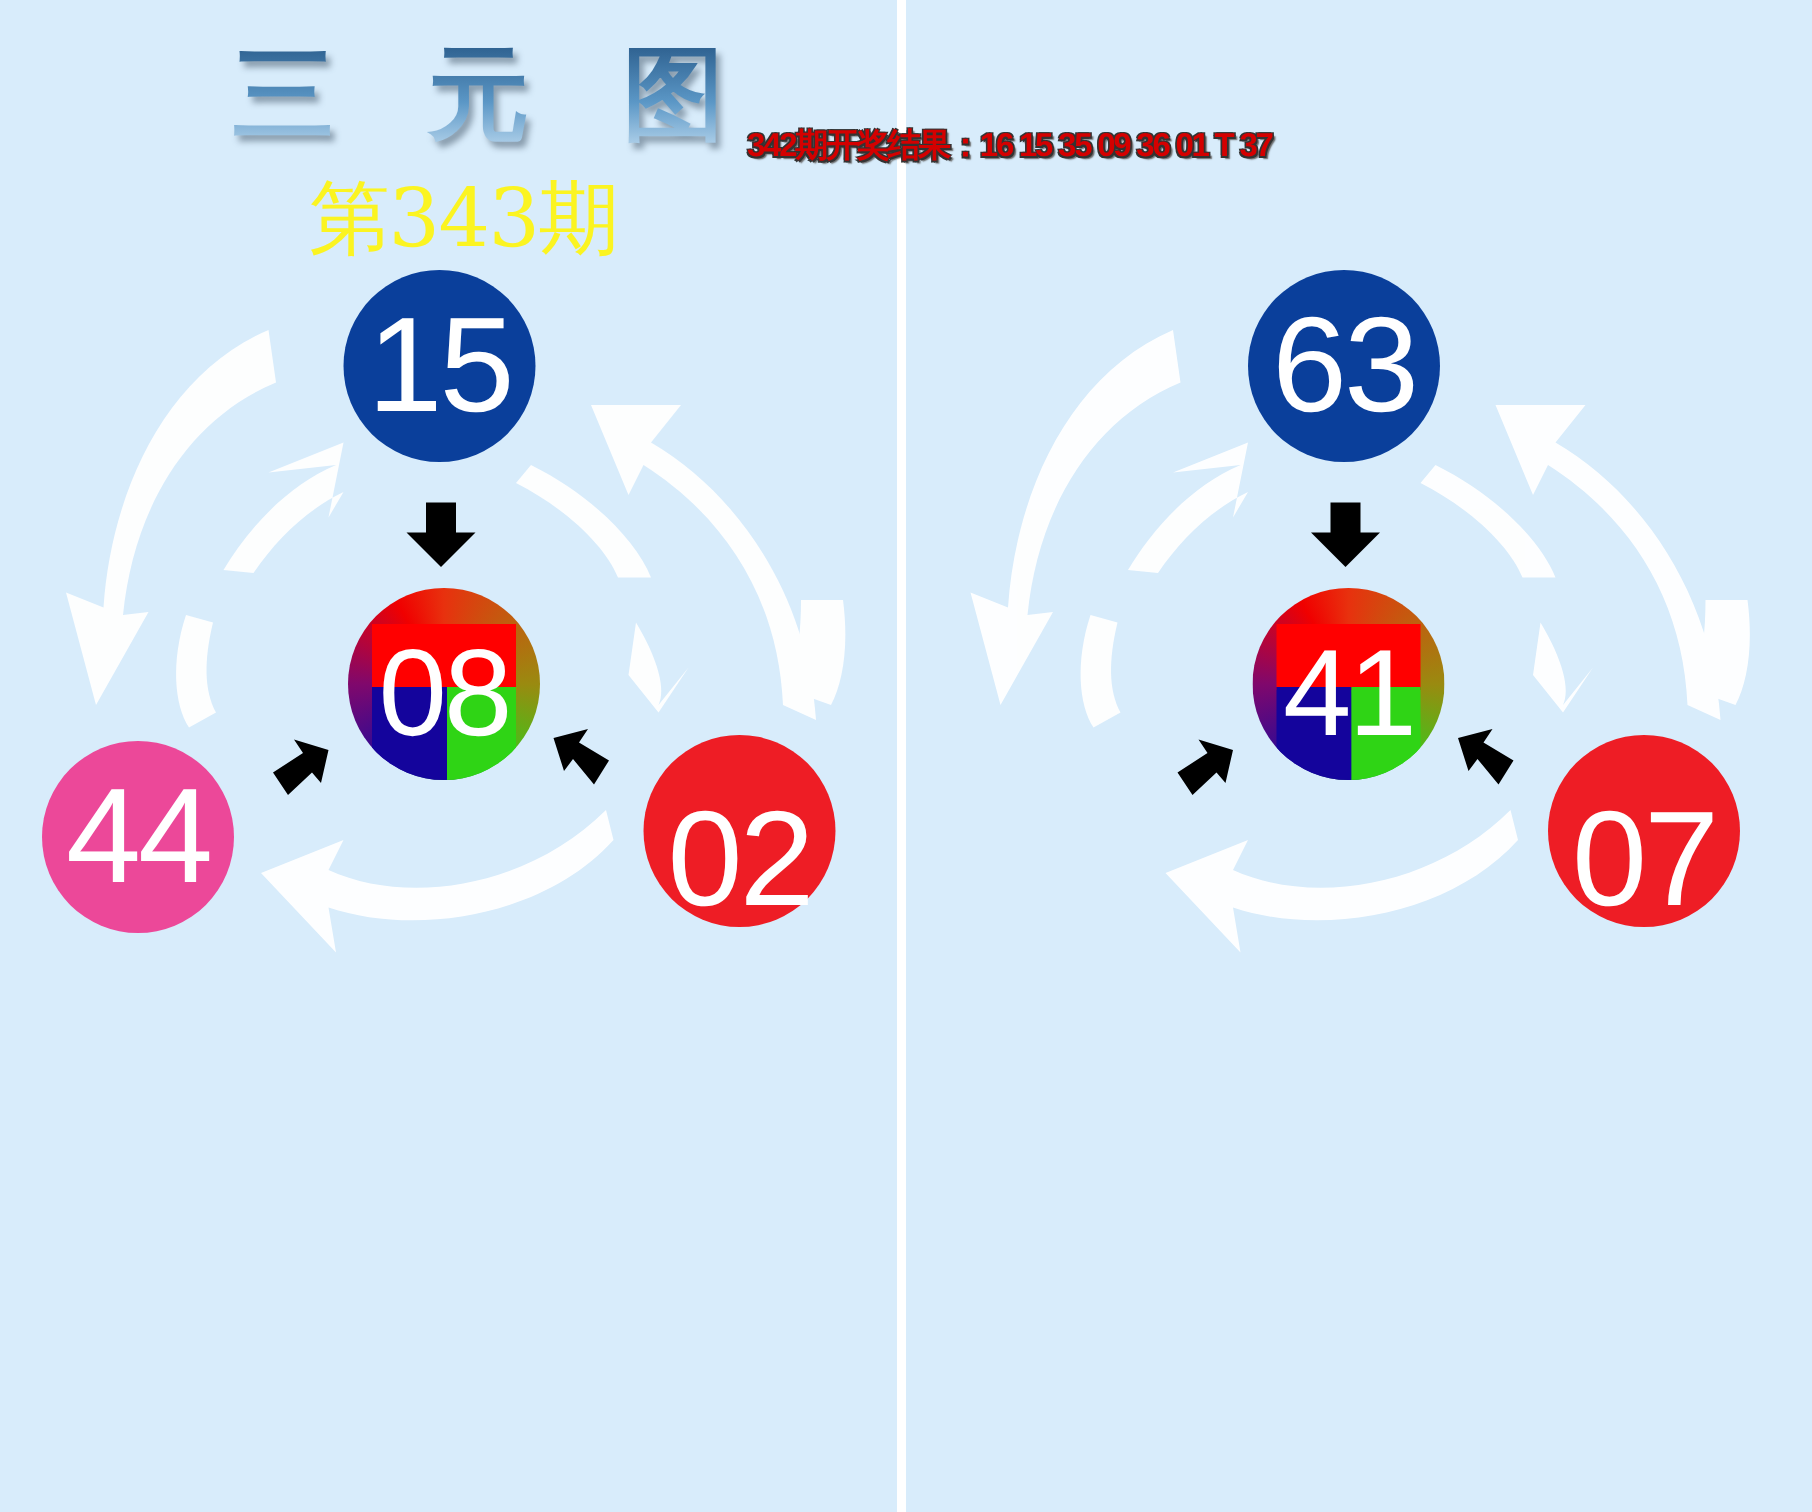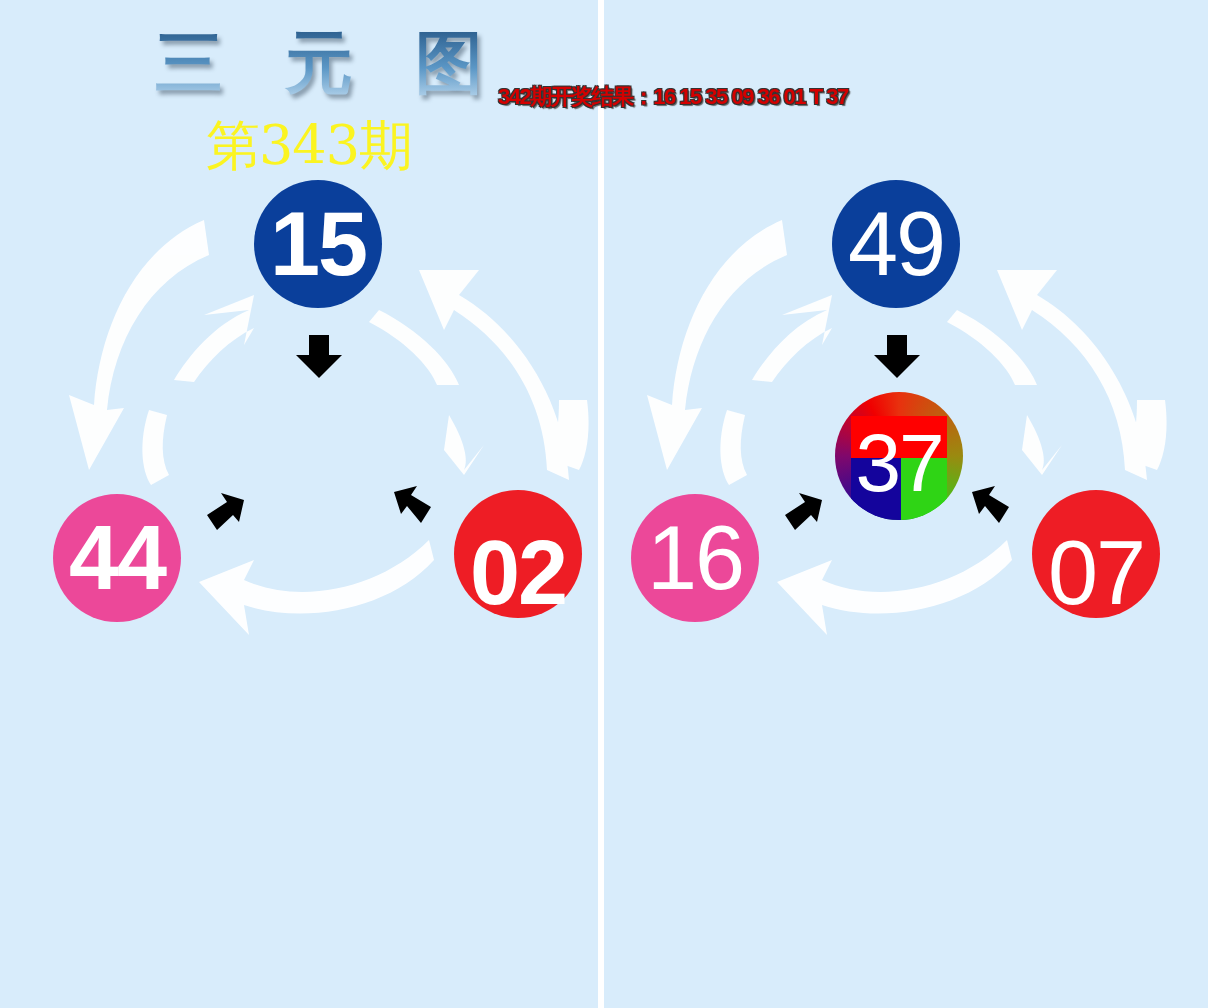--- a/index.html
+++ b/index.html
@@ -5,21 +5,21 @@
   html, body { margin:0; padding:0; }
   body { width:1208px; height:1008px; background:#d8ecfb; position:relative; overflow:hidden; font-family:"DejaVu Sans", sans-serif; }
   .divider { position:absolute; left:598px; top:0; width:6px; height:1008px; background:#ffffff; }
   .title { position:absolute; top:18px; left:155px; font-family:"DejaVu Serif", serif; font-weight:bold; font-size:68px; letter-spacing:0; color:#3f79a8; display:flex; gap:62px;
     background: linear-gradient(180deg, #1f4f7e 0%, #5b97c6 55%, #cfe6f7 100%); -webkit-background-clip:text; background-clip:text; -webkit-text-fill-color:transparent;
     filter: drop-shadow(3px 4px 2px rgba(40,60,80,0.45)); }
   .result { position:absolute; top:46px; left:498px; font-family:"Liberation Sans", sans-serif; font-weight:bold; font-size:22px; color:#d40000; letter-spacing:-1.5px; white-space:nowrap;
     text-shadow: 1px 1px 0 #333, -1px -1px 0 #333, 1px -1px 0 #333, -1px 1px 0 #333, 2px 2px 1px #666; margin-top: 36px; }
   .issue { position:absolute; top:110px; left:178px; font-family:"DejaVu Serif", serif; font-size:54px; color:#fbf421; white-space:nowrap; letter-spacing:-1px;margin-left:28px; }
   .panel { position:absolute; top:170px; width:560px; height:480px; }
-  .panel.left { left:39px;font-weight:bold; }
+  .panel.left { left:14px; }
   .panel.right { left:617px; }
   .ball { position:absolute; width:128px; height:128px; border-radius:50%; display:flex; align-items:center; justify-content:center; color:#fff; font-family:"Liberation Sans", sans-serif; font-size:90px; line-height:1; letter-spacing:-2px; }
   .ball.top { left:215px; top:10px; background:#0a3f9b; }
   .ball.left { left:14px; top:324px; background:#ec4899; }
   .ball.right { left:415px; top:320px; background:#ee1d25;align-items:flex-end; }
   .ball.center { left:218px; top:222px; width:128px; height:128px; overflow:hidden;
     background: radial-gradient(circle at 50% 50%, transparent 60%, rgba(0,0,0,0) 100%),
                 conic-gradient(from 0deg, #e8310e 0deg, #9a8a10 90deg, #2bd11c 150deg, #1a0aa0 210deg, #80086c 270deg, #f00000 330deg, #e8310e 360deg); font-size:82px; }
   .quad { position:absolute; }
   .q-red { left:16px; top:24px; width:96px; height:44px; background:#ff0000; }
@@ -69,20 +69,26 @@
 
   <div class="ball top">
     <span>15</span>
   </div>
   <div class="ball left">
     <span>44</span>
   </div>
   <div class="ball right">
     <span>02</span>
   </div>
+  <div class="ball center">
+    <div class="quad q-red"></div>
+    <div class="quad q-blue"></div>
+    <div class="quad q-green"></div>
+    <span class="num">08</span>
+  </div>
 </div>
 
 <div class="panel right">
   <svg class="arrows-svg" width="560" height="480" viewBox="0 0 560 480">
     <g fill="#ffffff" opacity="0.95">
       <path d="M165 50 C 95 80, 60 160, 55 235 L 30 225 L 50 300 L 85 238 L 68 240 C 75 170, 110 110, 170 85 Z"></path>
       <path d="M530 310 C 525 230, 480 160, 420 125 L 440 100 L 380 100 L 405 160 L 415 140 C 470 175, 505 230, 508 300 Z"></path>
       <path d="M390 370 C 340 420, 260 435, 205 410 L 215 390 L 160 412 L 210 465 L 205 435 C 265 455, 350 440, 395 390 Z"></path>
       <path d="M210 140 C 175 155, 150 185, 135 210 L 155 212 C 170 190, 190 170, 215 158 L 205 175 L 215 125 L 165 145 Z"></path>
       <path d="M110 240 C 100 270, 102 300, 112 315 L 130 305 C 122 290, 122 270, 128 245 Z"></path>
@@ -91,27 +97,24 @@
       <path d="M520 230 L 548 230 C 552 260, 548 285, 540 300 L 512 290 C 518 270, 520 250, 520 230 Z"></path>
     </g>
     <g fill="#000000">
       <path d="M270 165 L 290 165 L 290 185 L 303 185 L 280 208 L 257 185 L 270 185 Z"></path>
       <path d="M178 360 L 168 345 L 188 332 L 182 323 L 205 330 L 200 352 L 194 345 Z"></path>
       <path d="M382 353 L 392 337 L 372 325 L 378 316 L 355 322 L 362 344 L 368 336 Z"></path>
     </g>
   </svg>
 
   <div class="ball top">
-    <span>49</span>
-  </div>
-  <div class="ball left">
-    <span>16</span>
+    <span>63</span>
   </div>
   <div class="ball right">
     <span>07</span>
   </div>
   <div class="ball center">
     <div class="quad q-red"></div>
     <div class="quad q-blue"></div>
     <div class="quad q-green"></div>
-    <span class="num">37</span>
+    <span class="num">41</span>
   </div>
 </div>
 
 </body></html>

